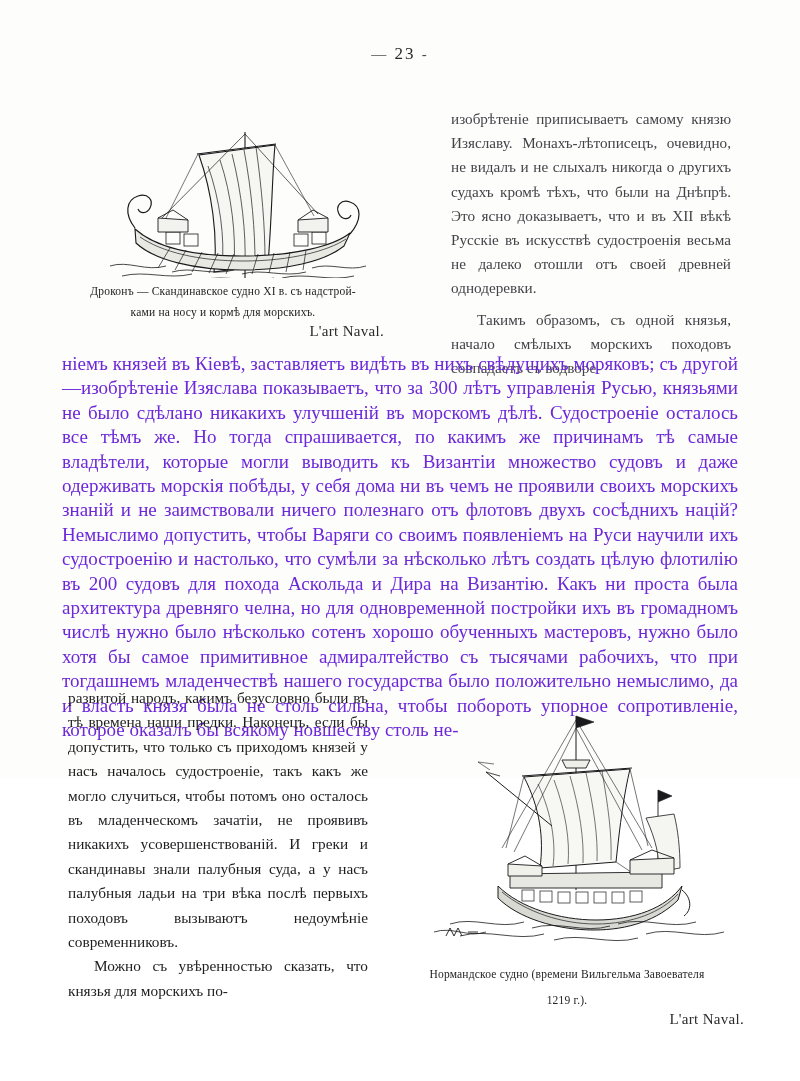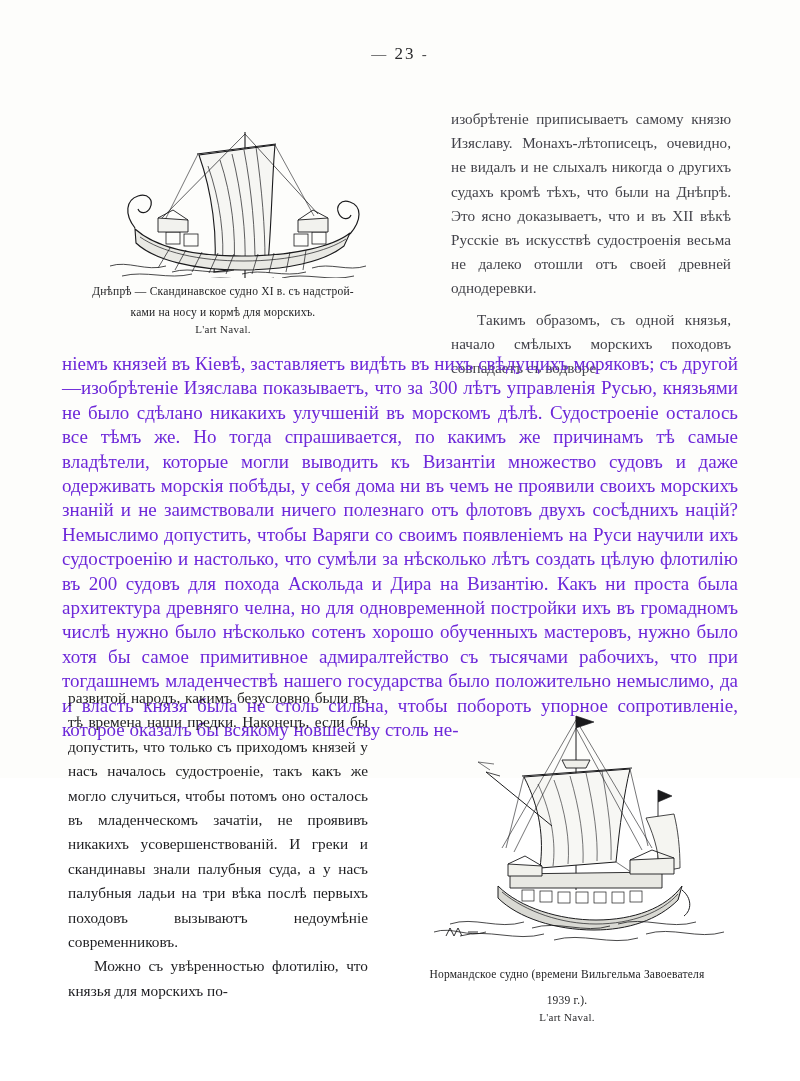--- a/index.html
+++ b/index.html
@@ -57,22 +57,22 @@
   }
   .fig-caption {
     font-size: 11.5px;
     line-height: 15px;
     text-align: center;
     color: #232325;
     letter-spacing: 0.2px;
     margin-top: 6px;
   }
   .fig-credit {
-    font-size: 11px;
-    text-align: center;
+    font-size: 15px;
+    text-align: right;
     color: #2b2b2d;
     margin-top: 3px;
     letter-spacing: 0.3px;
   }
 
   .col-right {
     position: absolute;
     left: 382px;
     top: 4px;
     width: 294px;
@@ -206,41 +206,41 @@
               <path d="M180 178 C200 172 222 182 244 176"></path>
               <path d="M250 172 C268 166 286 176 304 170"></path>
               <path d="M60 180 C84 174 106 184 130 178"></path>
               <path d="M140 184 C164 178 188 188 212 182"></path>
               <path d="M220 182 C244 176 268 186 292 180"></path>
             </g>
           </g>
         </svg>
       </div>
       <figcaption>
-        <div class="fig-caption">Днѣпрѣ — Скандинавское судно XI в. съ надстрой-</div>
+        <div class="fig-caption">Дроконъ — Скандинавское судно XI в. съ надстрой-</div>
         <div class="fig-caption">ками на носу и кормѣ для морскихъ.</div>
         <div class="fig-credit">L'art Naval.</div>
       </figcaption>
     </figure>
 
     <div class="col-right">
       <p class="faded">изобрѣтеніе приписываетъ самому князю Изяславу. Монахъ-лѣтописецъ, очевидно, не видалъ и не слыхалъ никогда о другихъ судахъ кромѣ тѣхъ, что были на Днѣпрѣ. Это ясно доказываетъ, что и въ XII вѣкѣ Русскіе въ искусствѣ судостроенія весьма не далеко отошли отъ своей древней однодеревки.</p>
       <p class="indent faded">Такимъ образомъ, съ одной князья, начало смѣлыхъ морскихъ походовъ совпадаетъ съ водворе-</p>
     </div>
   </div>
 
   <div class="body-text">
     <p>ніемъ князей въ Кіевѣ, заставляетъ видѣть въ нихъ свѣдущихъ моряковъ; съ другой—изобрѣтеніе Изяслава показываетъ, что за 300 лѣтъ управленія Русью, князьями не было сдѣлано никакихъ улучшеній въ морскомъ дѣлѣ. Судостроеніе осталось все тѣмъ же. Но тогда спрашивается, по какимъ же причинамъ тѣ самые владѣтели, которые могли выводить къ Византіи множество судовъ и даже одерживать морскія побѣды, у себя дома ни въ чемъ не проявили своихъ морскихъ знаній и не заимствовали ничего полезнаго отъ флотовъ двухъ сосѣднихъ націй? Немыслимо допустить, чтобы Варяги со своимъ появленіемъ на Руси научили ихъ судостроенію и настолько, что сумѣли за нѣсколько лѣтъ создать цѣлую флотилію въ 200 судовъ для похода Аскольда и Дира на Византію. Какъ ни проста была архитектура древняго челна, но для одновременной постройки ихъ въ громадномъ числѣ нужно было нѣсколько сотенъ хорошо обученныхъ мастеровъ, нужно было хотя бы самое примитивное адмиралтейство съ тысячами рабочихъ, что при тогдашнемъ младенчествѣ нашего государства было положительно немыслимо, да и власть князя была не столь сильна, чтобы побороть упорное сопротивленіе, которое оказалъ бы всякому новшеству столь не-</p>
   </div>
 
   <div class="lower-area">
 
     <div class="col-left-lower">
       <p>развитой народъ, какимъ безусловно были въ тѣ времена наши предки. Наконецъ, если бы допустить, что только съ приходомъ князей у насъ началось судостроеніе, такъ какъ же могло случиться, чтобы потомъ оно осталось въ младенческомъ зачатіи, не проявивъ никакихъ усовершенствованій. И греки и скандинавы знали палубныя суда, а у насъ палубныя ладьи на три вѣка послѣ первыхъ походовъ вызываютъ недоумѣніе современниковъ.</p>
-      <p class="indent">Можно съ увѣренностью флотилію, что князья для морскихъ по-</p>
+      <p class="indent">Можно съ увѣренностью сказать, что князья для морскихъ по-</p>
     </div>
 
     <figure class="fig-bottom" style="margin:0;">
       <div class="art">
         <svg width="354" height="258" viewBox="0 0 354 258">
           <g stroke="#1a1a1c" fill="none" stroke-width="1">
 
             <line x1="186" y1="18" x2="186" y2="192"></line>
 
             <path d="M186 18 L204 24 L186 30" fill="#1a1a1c" stroke-width="0.6"></path>
@@ -310,19 +310,19 @@
 
             <g stroke-width="0.9">
               <path d="M56 238 L60 230 L64 238 L68 230 L72 238"></path>
               <line x1="78" y1="234" x2="88" y2="234"></line>
             </g>
           </g>
         </svg>
       </div>
       <figcaption>
         <div class="fig-caption">Нормандское судно (времени Вильгельма Завоевателя</div>
-        <div class="fig-caption">1939 г.).</div>
+        <div class="fig-caption">1219 г.).</div>
         <div class="fig-credit">L'art Naval.</div>
       </figcaption>
     </figure>
   </div>
 
 </div>
 
 </body></html>

